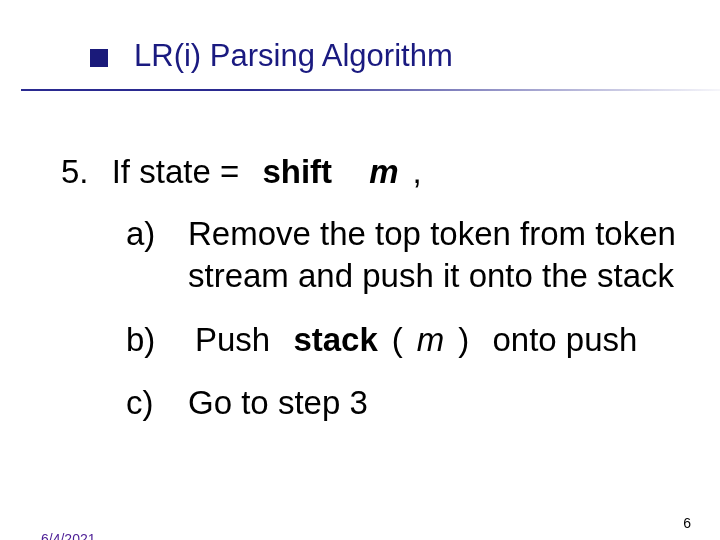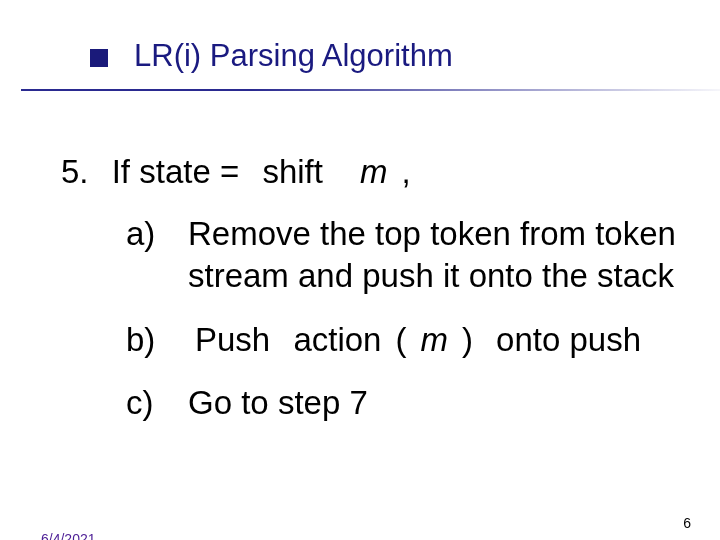--- a/index.html
+++ b/index.html
@@ -67,21 +67,21 @@
     margin-bottom: 2px;
   }
   .sub-label {
     min-width: 48px;
     flex-shrink: 0;
   }
   .sub-body {
     flex: 1;
   }
   .italic { font-style: italic; }
-  .bold { font-weight: normal; }
+  .bold { font-weight: bold; }
   .footer-date {
     position: absolute;
     left: 20px;
     bottom: 0;
     font-size: 14px;
     font-family: Arial, sans-serif;
     color: #4c1d95;
     text-decoration: underline;
   }
   .footer-page {
@@ -112,26 +112,26 @@
   <div class="sublist">
 
     <div class="sub-item">
       <div class="sub-label">a)</div>
       <div class="sub-body">Remove the top token from token stream and push it onto the stack</div>
     </div>
 
     <div class="sub-item">
       <div class="sub-label">b)</div>
       <div class="sub-body">
-        <span>Push </span><span class="bold">action</span><span>(</span><span class="italic">m</span><span>)</span><span> onto push</span>
+        <span>Push </span><span class="bold">stack</span><span>(</span><span class="italic">m</span><span>)</span><span> onto push</span>
       </div>
     </div>
 
     <div class="sub-item">
       <div class="sub-label">c)</div>
-      <div class="sub-body">Go to step 7</div>
+      <div class="sub-body">Go to step 3</div>
     </div>
 
   </div>
 </div>
 
 <div class="footer-date">6/4/2021</div>
 <div class="footer-page">6</div>
 
 </body></html>

